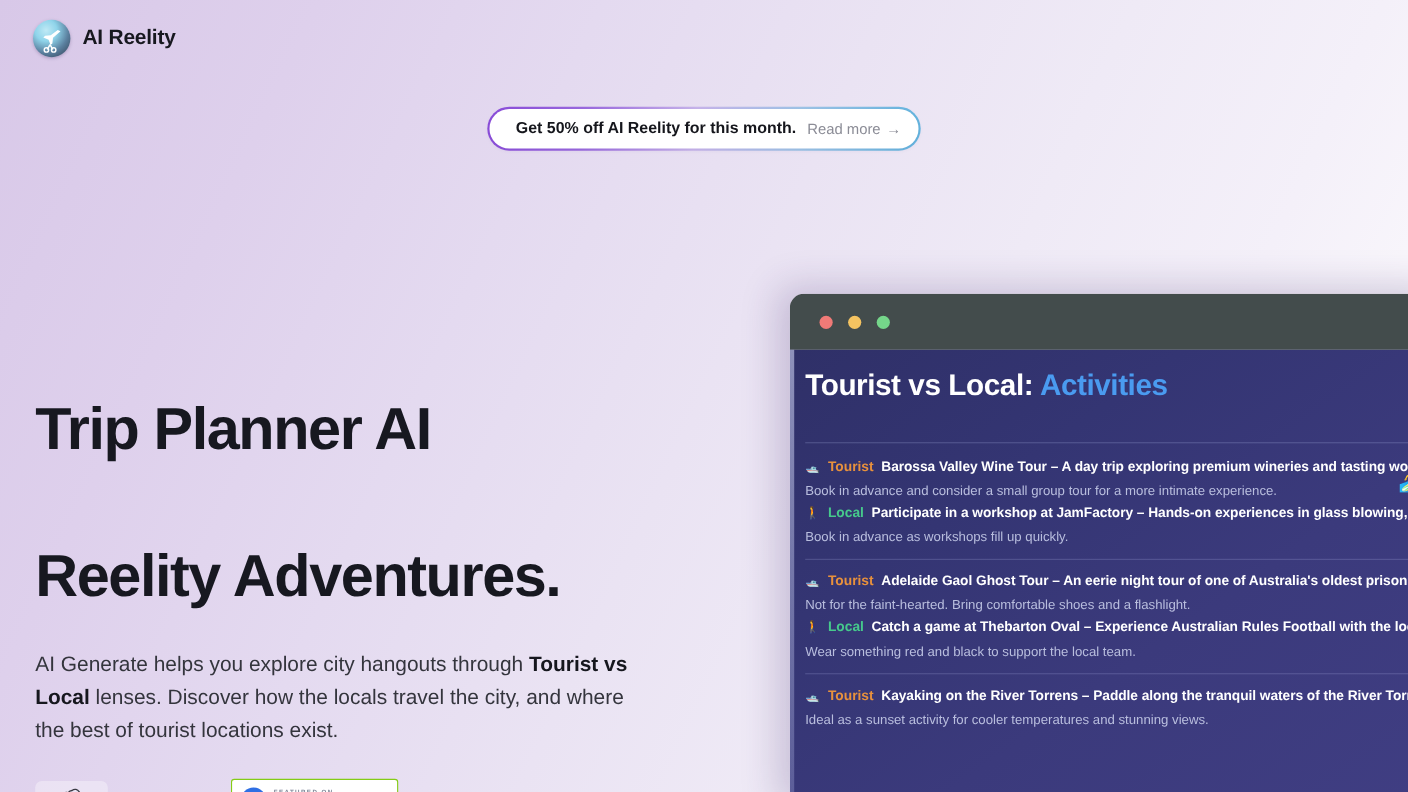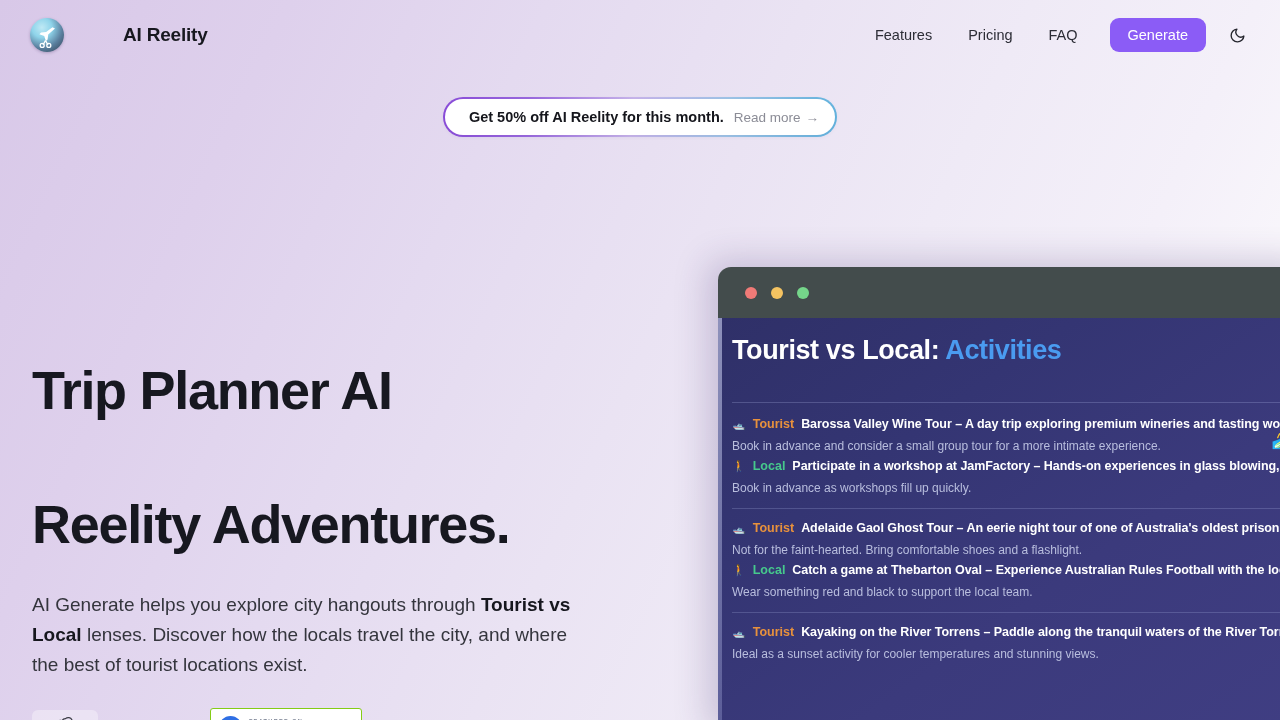--- a/index.html
+++ b/index.html
@@ -46,21 +46,20 @@
     flex: 0 0 auto;
     box-shadow: 0 1px 3px rgba(40,20,70,.25);
     overflow: hidden;
   }
   .logo-mark svg { position: absolute; inset: 0; }
   .brand-name {
     font-size: 19px;
     font-weight: 700;
     color: #17181f;
     letter-spacing: -.2px;
-    margin-left: 48px;
   }
   .nav {
     margin-left: auto;
     display: flex;
     align-items: center;
     gap: 0px;
   }
   .nav-link {
     font-size: 14.5px;
     color: #2c2d36;
@@ -325,31 +324,20 @@
       <svg width="34" height="34" viewBox="0 0 34 34">
         <path d="M22.5 9.2 L25 10.5 L18.2 16.4 L17.6 21.5 L15.9 23 L14.2 18.1 L9.4 16.2 L11 14.6 L16.1 14.1 Z" fill="#ffffff"></path>
         <path d="M15.5 22.5 L13 27 M15.5 22.5 L18 27" stroke="#ffffff" stroke-width="1.4" fill="none"></path>
         <circle cx="12.2" cy="27.4" r="2" fill="none" stroke="#ffffff" stroke-width="1.3"></circle>
         <circle cx="18.8" cy="27.4" r="2" fill="none" stroke="#ffffff" stroke-width="1.3"></circle>
       </svg>
     </div>
     <div class="brand-name">AI Reelity</div>
   </div>
 
-  <nav class="nav">
-    <a class="nav-link">Features</a>
-    <a class="nav-link">Pricing</a>
-    <a class="nav-link">FAQ</a>
-    <button class="generate-btn">Generate</button>
-    <div class="theme-toggle">
-      <svg width="17" height="17" viewBox="0 0 24 24" fill="none" stroke="currentColor" stroke-width="1.9" stroke-linecap="round" stroke-linejoin="round">
-        <path d="M21 12.8A9 9 0 1 1 11.2 3a7 7 0 0 0 9.8 9.8z"></path>
-      </svg>
-    </div>
-  </nav>
 </div>
 
 <div class="promo-wrap">
   <div class="promo">
     <div class="promo-inner">
       <span class="promo-text">Get 50% off AI Reelity for this month.</span>
       <span class="promo-cta">
         <span>Read more</span>
         <span>→</span>
       </span>

